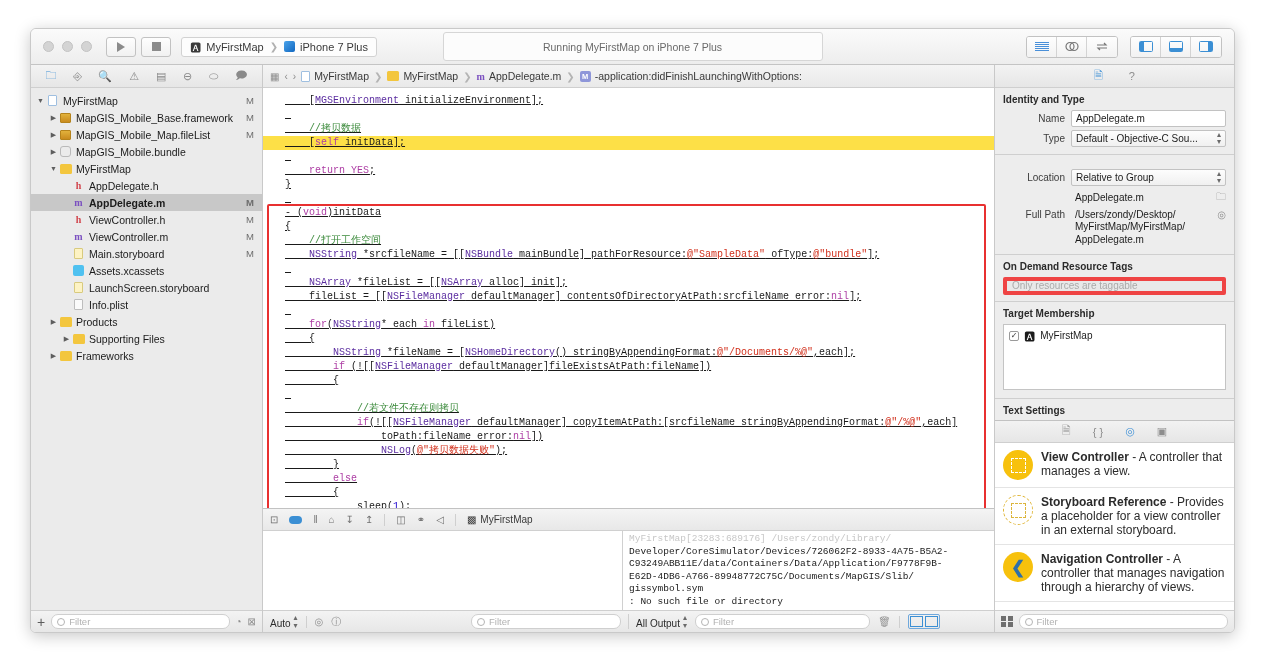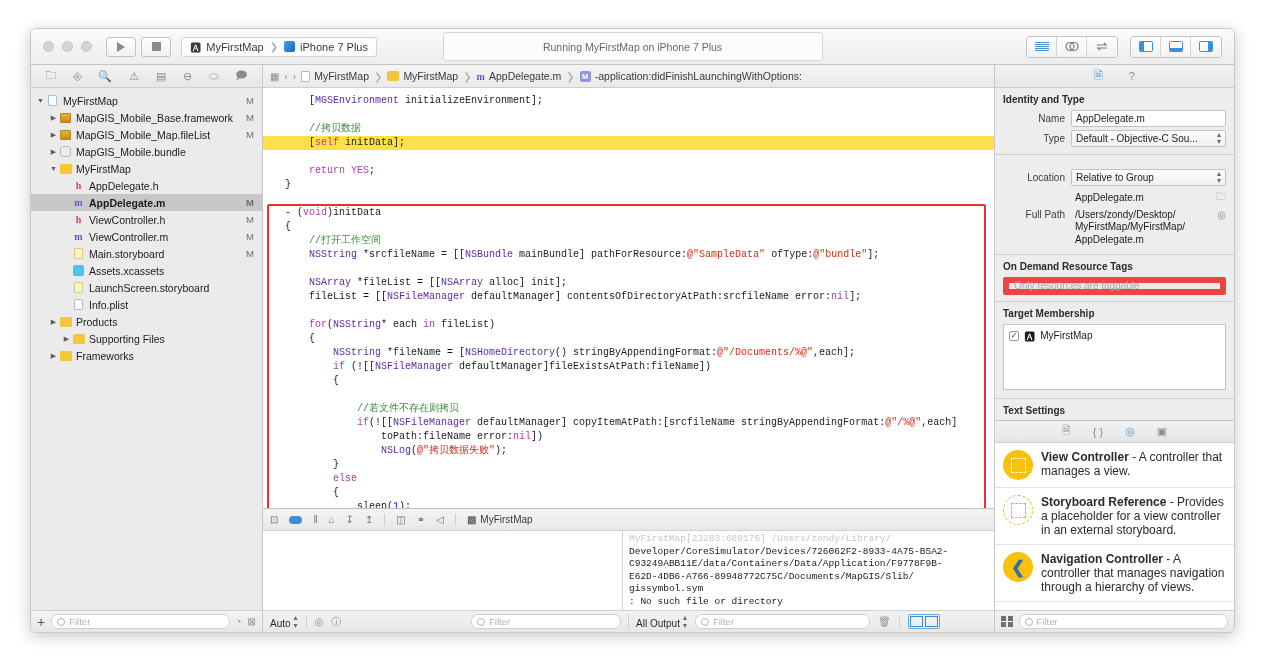--- a/index.html
+++ b/index.html
@@ -151,21 +151,21 @@
   .mbadge { width:11px;height:11px;border-radius:2px;background:#8e96d9;color:#fff;font-size:7.5px;display:flex;align-items:center;justify-content:center;font-weight:bold; }
 
   .code-wrap { flex: 1; position: relative; overflow: hidden; background: #fff; }
   .code {
     font-family: "Liberation Mono", "DejaVu Sans Mono", monospace;
     font-size: 10px; line-height: 14px;
     padding: 6px 0 0 0;
     white-space: pre;
     color: #1a1a1a;
   }
-  .code .ln { padding-left: 22px; height: 14px; }
+  .code .ln { padding-left: 22px; height: 14px; text-decoration: underline; }
   .code .ln.hl { background: #fde047; }
   .kw   { color: #ad3da4; }
   .cmt  { color: #3c8b3c; }
   .str  { color: #d12f1b; }
   .cls  { color: #5b2da0; }
   .num  { color: #1c00cf; }
 
   .redbox {
     position: absolute; border: 2px solid #e83030; border-radius: 2px;
     pointer-events: none;
@@ -232,21 +232,21 @@
   .fval {
     flex: 1; height: 17px; background: #fff; border: 1px solid #c2c2c2; border-radius: 2px;
     display: flex; align-items: center; padding: 0 4px; font-size: 10px; color: #1b1b1b;
   }
   .fval.popupf { background: linear-gradient(#fdfdfd,#f0f0f0); justify-content: space-between; }
   .fval.plain { background: transparent; border: none; }
   .fval.multiline { height: auto; min-height: 17px; background: transparent; border: none; display:block; line-height: 12.5px; }
   .hr { height: 1px; background: #cfcfcf; margin: 6px 0 0 0; }
   .odr-field {
     margin: 2px 8px 6px 8px; height: 18px; background: #e9e9e9;
-    border: 6px solid #ef4444; border-radius: 2px;
+    border: 4px solid #ef4444; border-radius: 2px;
     display: flex; align-items: center; padding: 0 5px; font-size: 10px; color: #aaa;
   }
   .tm-box {
     margin: 2px 8px 0 8px; background: #fff; border: 1px solid #c4c4c4;
     height: 66px; padding: 4px 5px;
   }
   .tm-row { display: flex; align-items: center; gap: 5px; font-size: 10px; color: #1b1b1b; }
   .cbx { width: 10px; height: 10px; border: 1px solid #9a9a9a; border-radius: 2px; background: #fff;
          display:flex;align-items:center;justify-content:center;font-size:8px;color:#333; }
 

